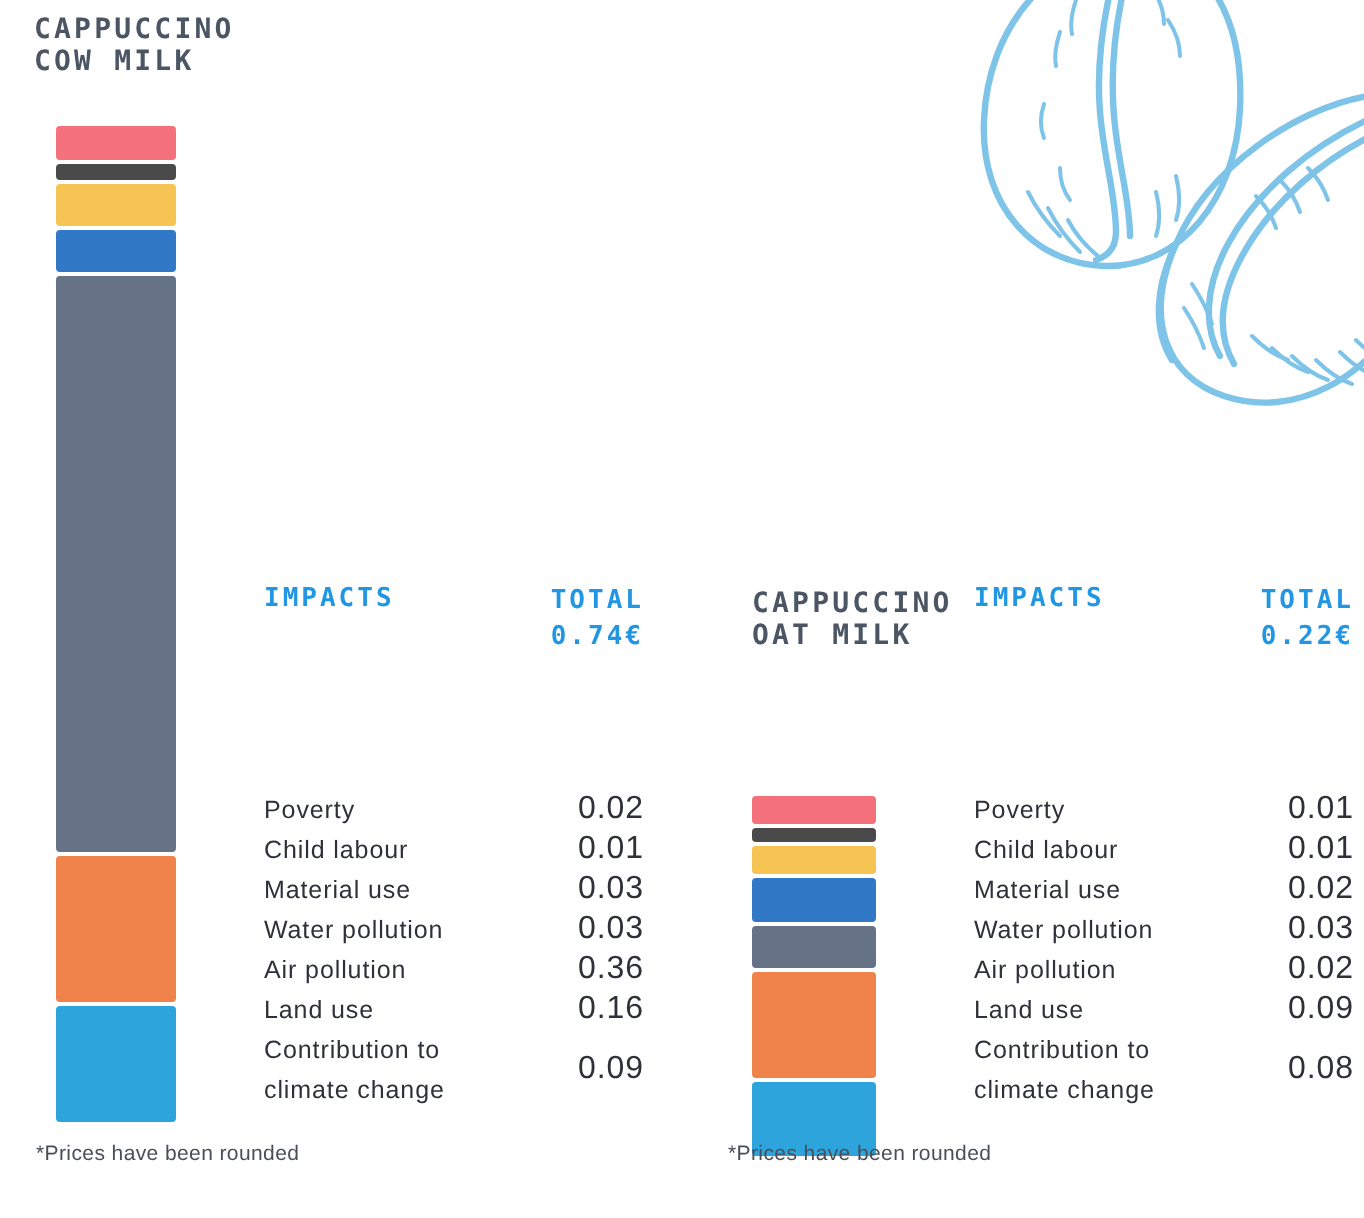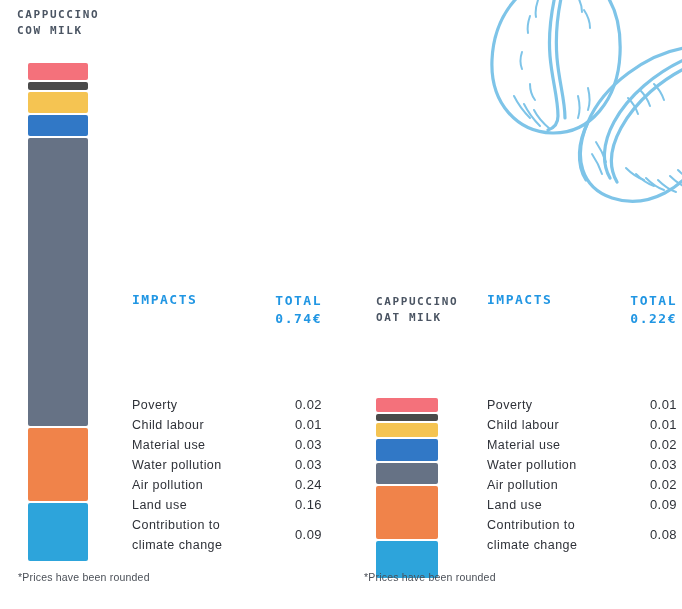--- a/index.html
+++ b/index.html
@@ -22,21 +22,21 @@
     left: 478px;
     width: 210px;
     height: 262px;
     pointer-events: none;
   }
 
   
   .panel-title {
     font-family: "DejaVu Sans Mono", monospace;
     font-weight: bold;
-    font-size: 11px;
+    font-size: 14px;
     letter-spacing: 1.6px;
     line-height: 16px;
     color: #4b5563;
     white-space: pre-line;
   }
 
   .left-title {
     position: absolute;
     left: 17px;
     top: 7px;
@@ -109,21 +109,21 @@
     left: 0;
     top: 0;
     line-height: 20px;
     max-width: 130px;
   }
   .row-value {
     position: absolute;
     right: 0;
     top: 0;
     line-height: 20px;
-    font-size: 13px;
+    font-size: 16px;
   }
   .row.tall .row-value { top: 10px; }
 
   
   .footnote {
     position: absolute;
     font-size: 10.5px;
     color: #4a4f57;
     letter-spacing: 0.2px;
   }
@@ -211,21 +211,21 @@
     <div class="row">
       <span class="row-label">Material use</span>
       <span class="row-value">0.03</span>
     </div>
     <div class="row">
       <span class="row-label">Water pollution</span>
       <span class="row-value">0.03</span>
     </div>
     <div class="row">
       <span class="row-label">Air pollution</span>
-      <span class="row-value">0.24</span>
+      <span class="row-value">0.36</span>
     </div>
     <div class="row">
       <span class="row-label">Land use</span>
       <span class="row-value">0.16</span>
     </div>
     <div class="row tall">
       <span class="row-label">Contribution to climate change</span>
       <span class="row-value">0.09</span>
     </div>
   </div>

